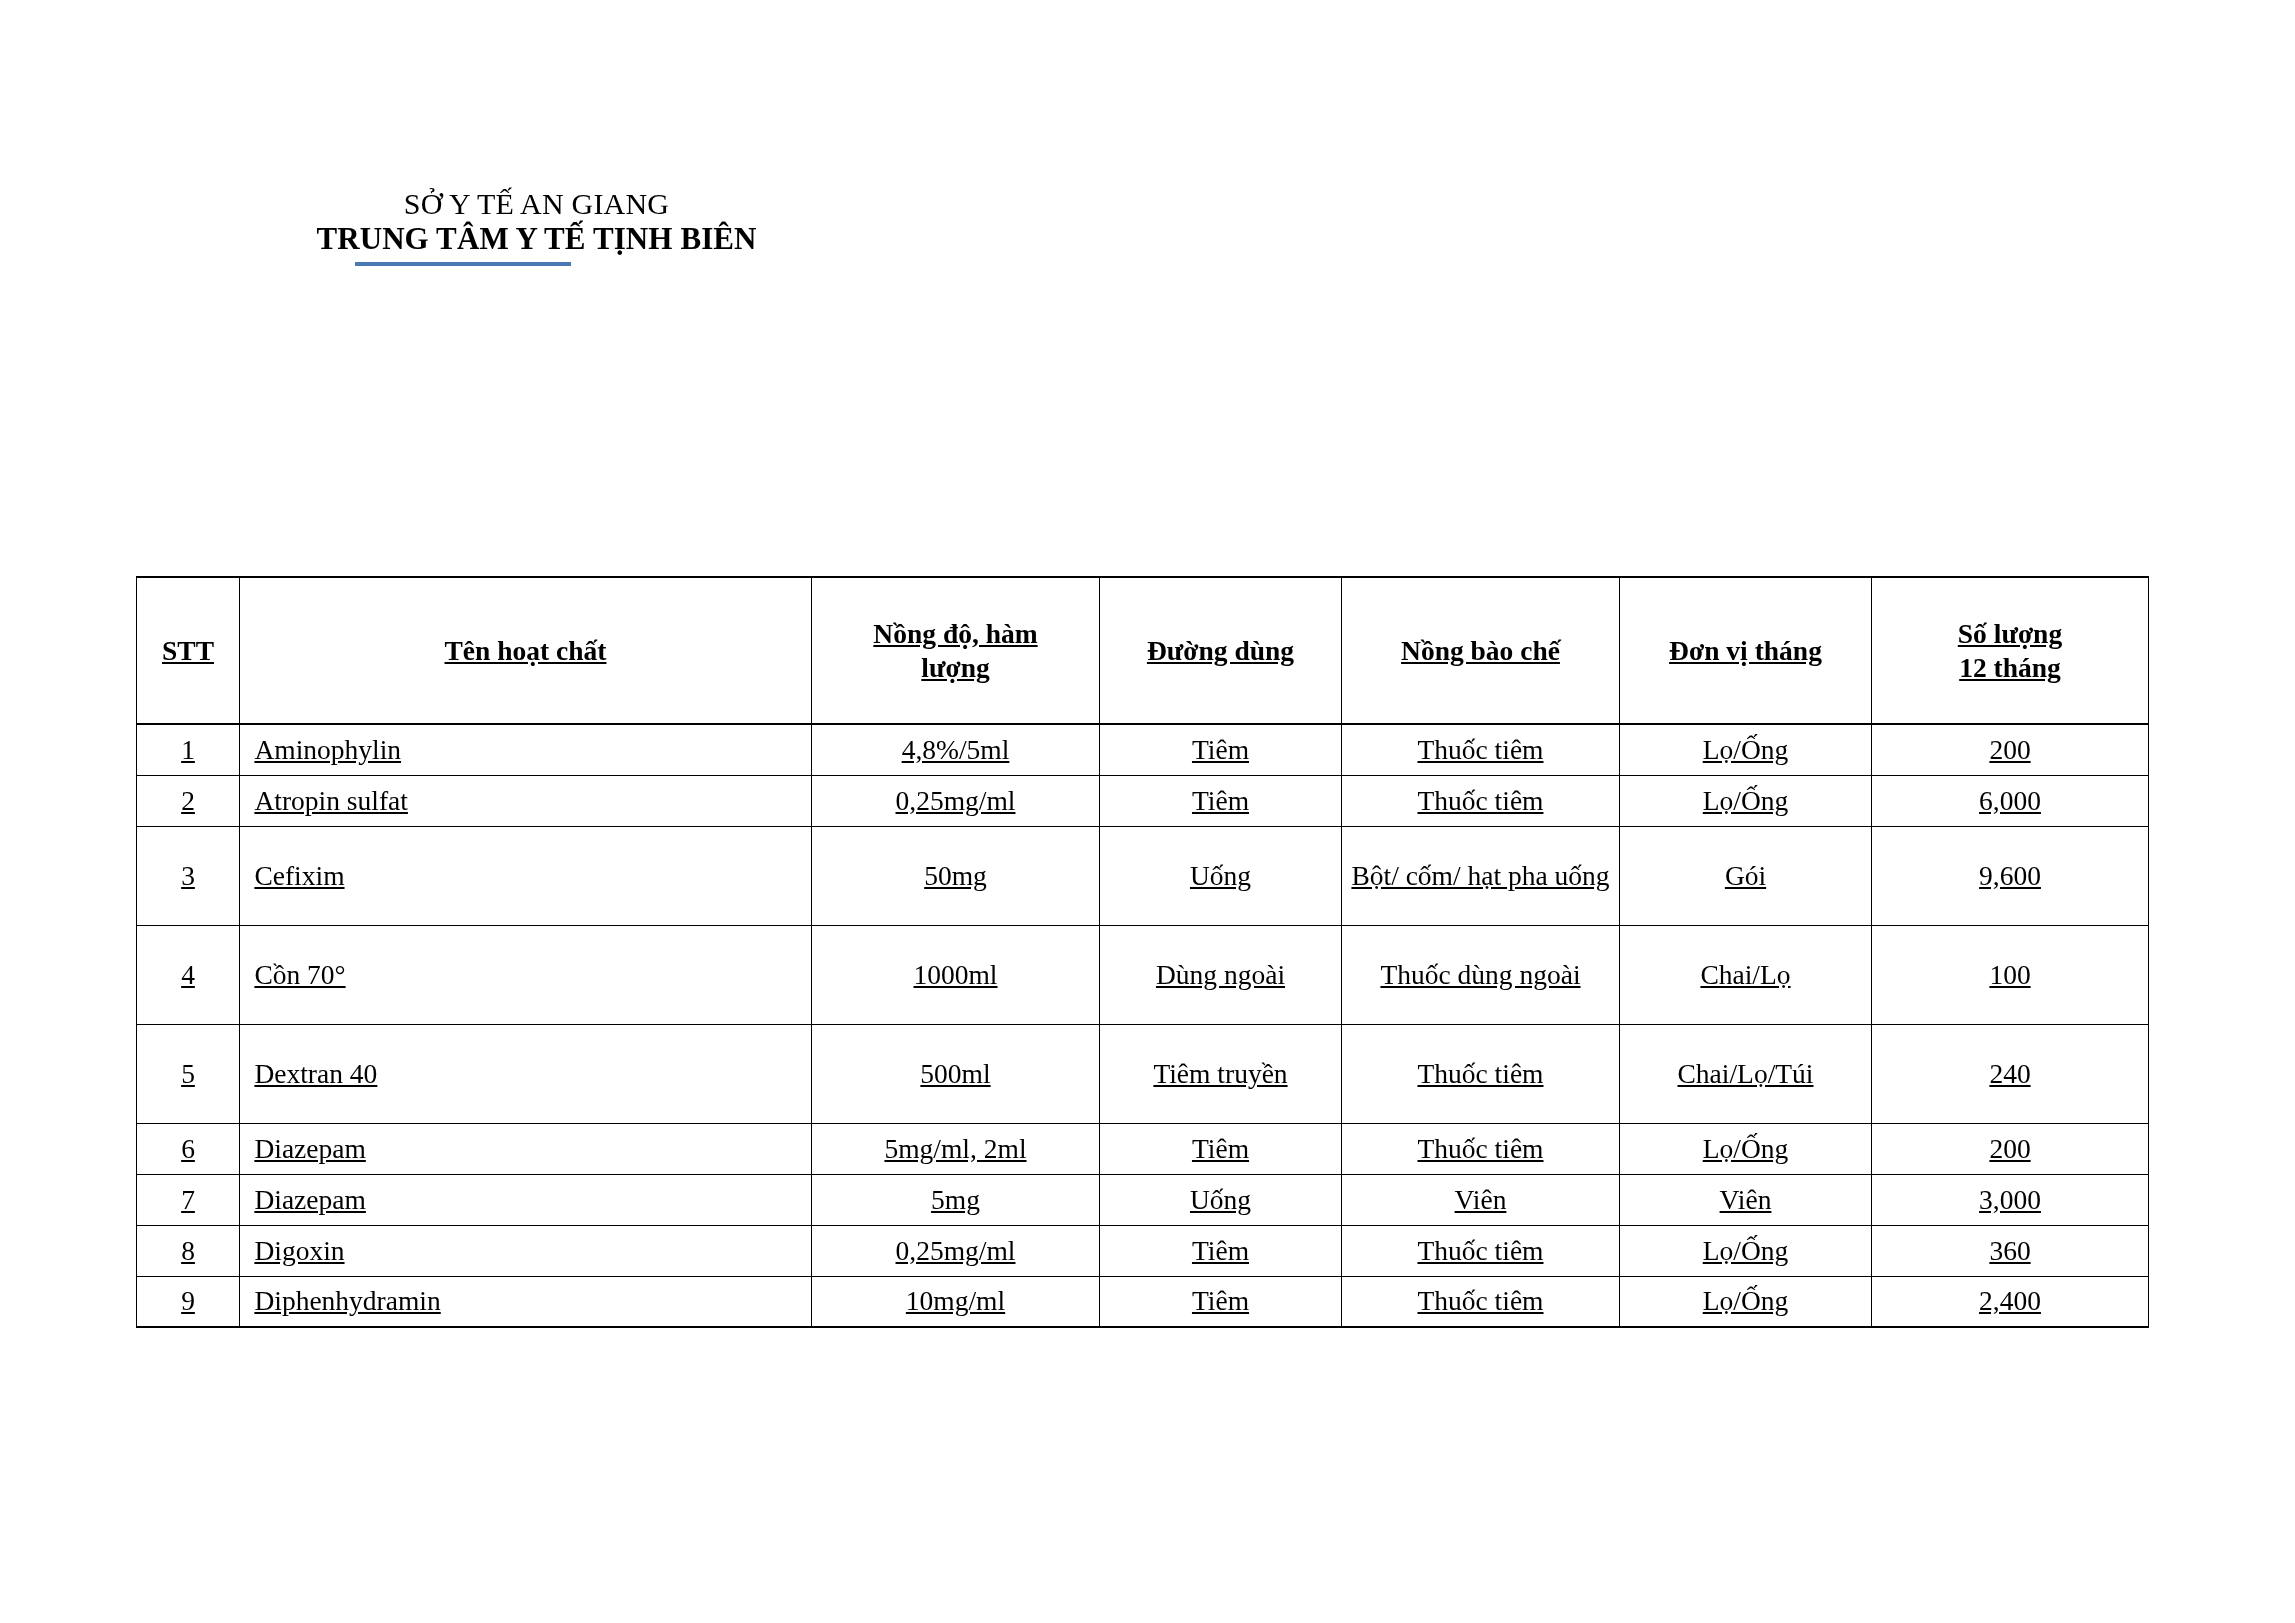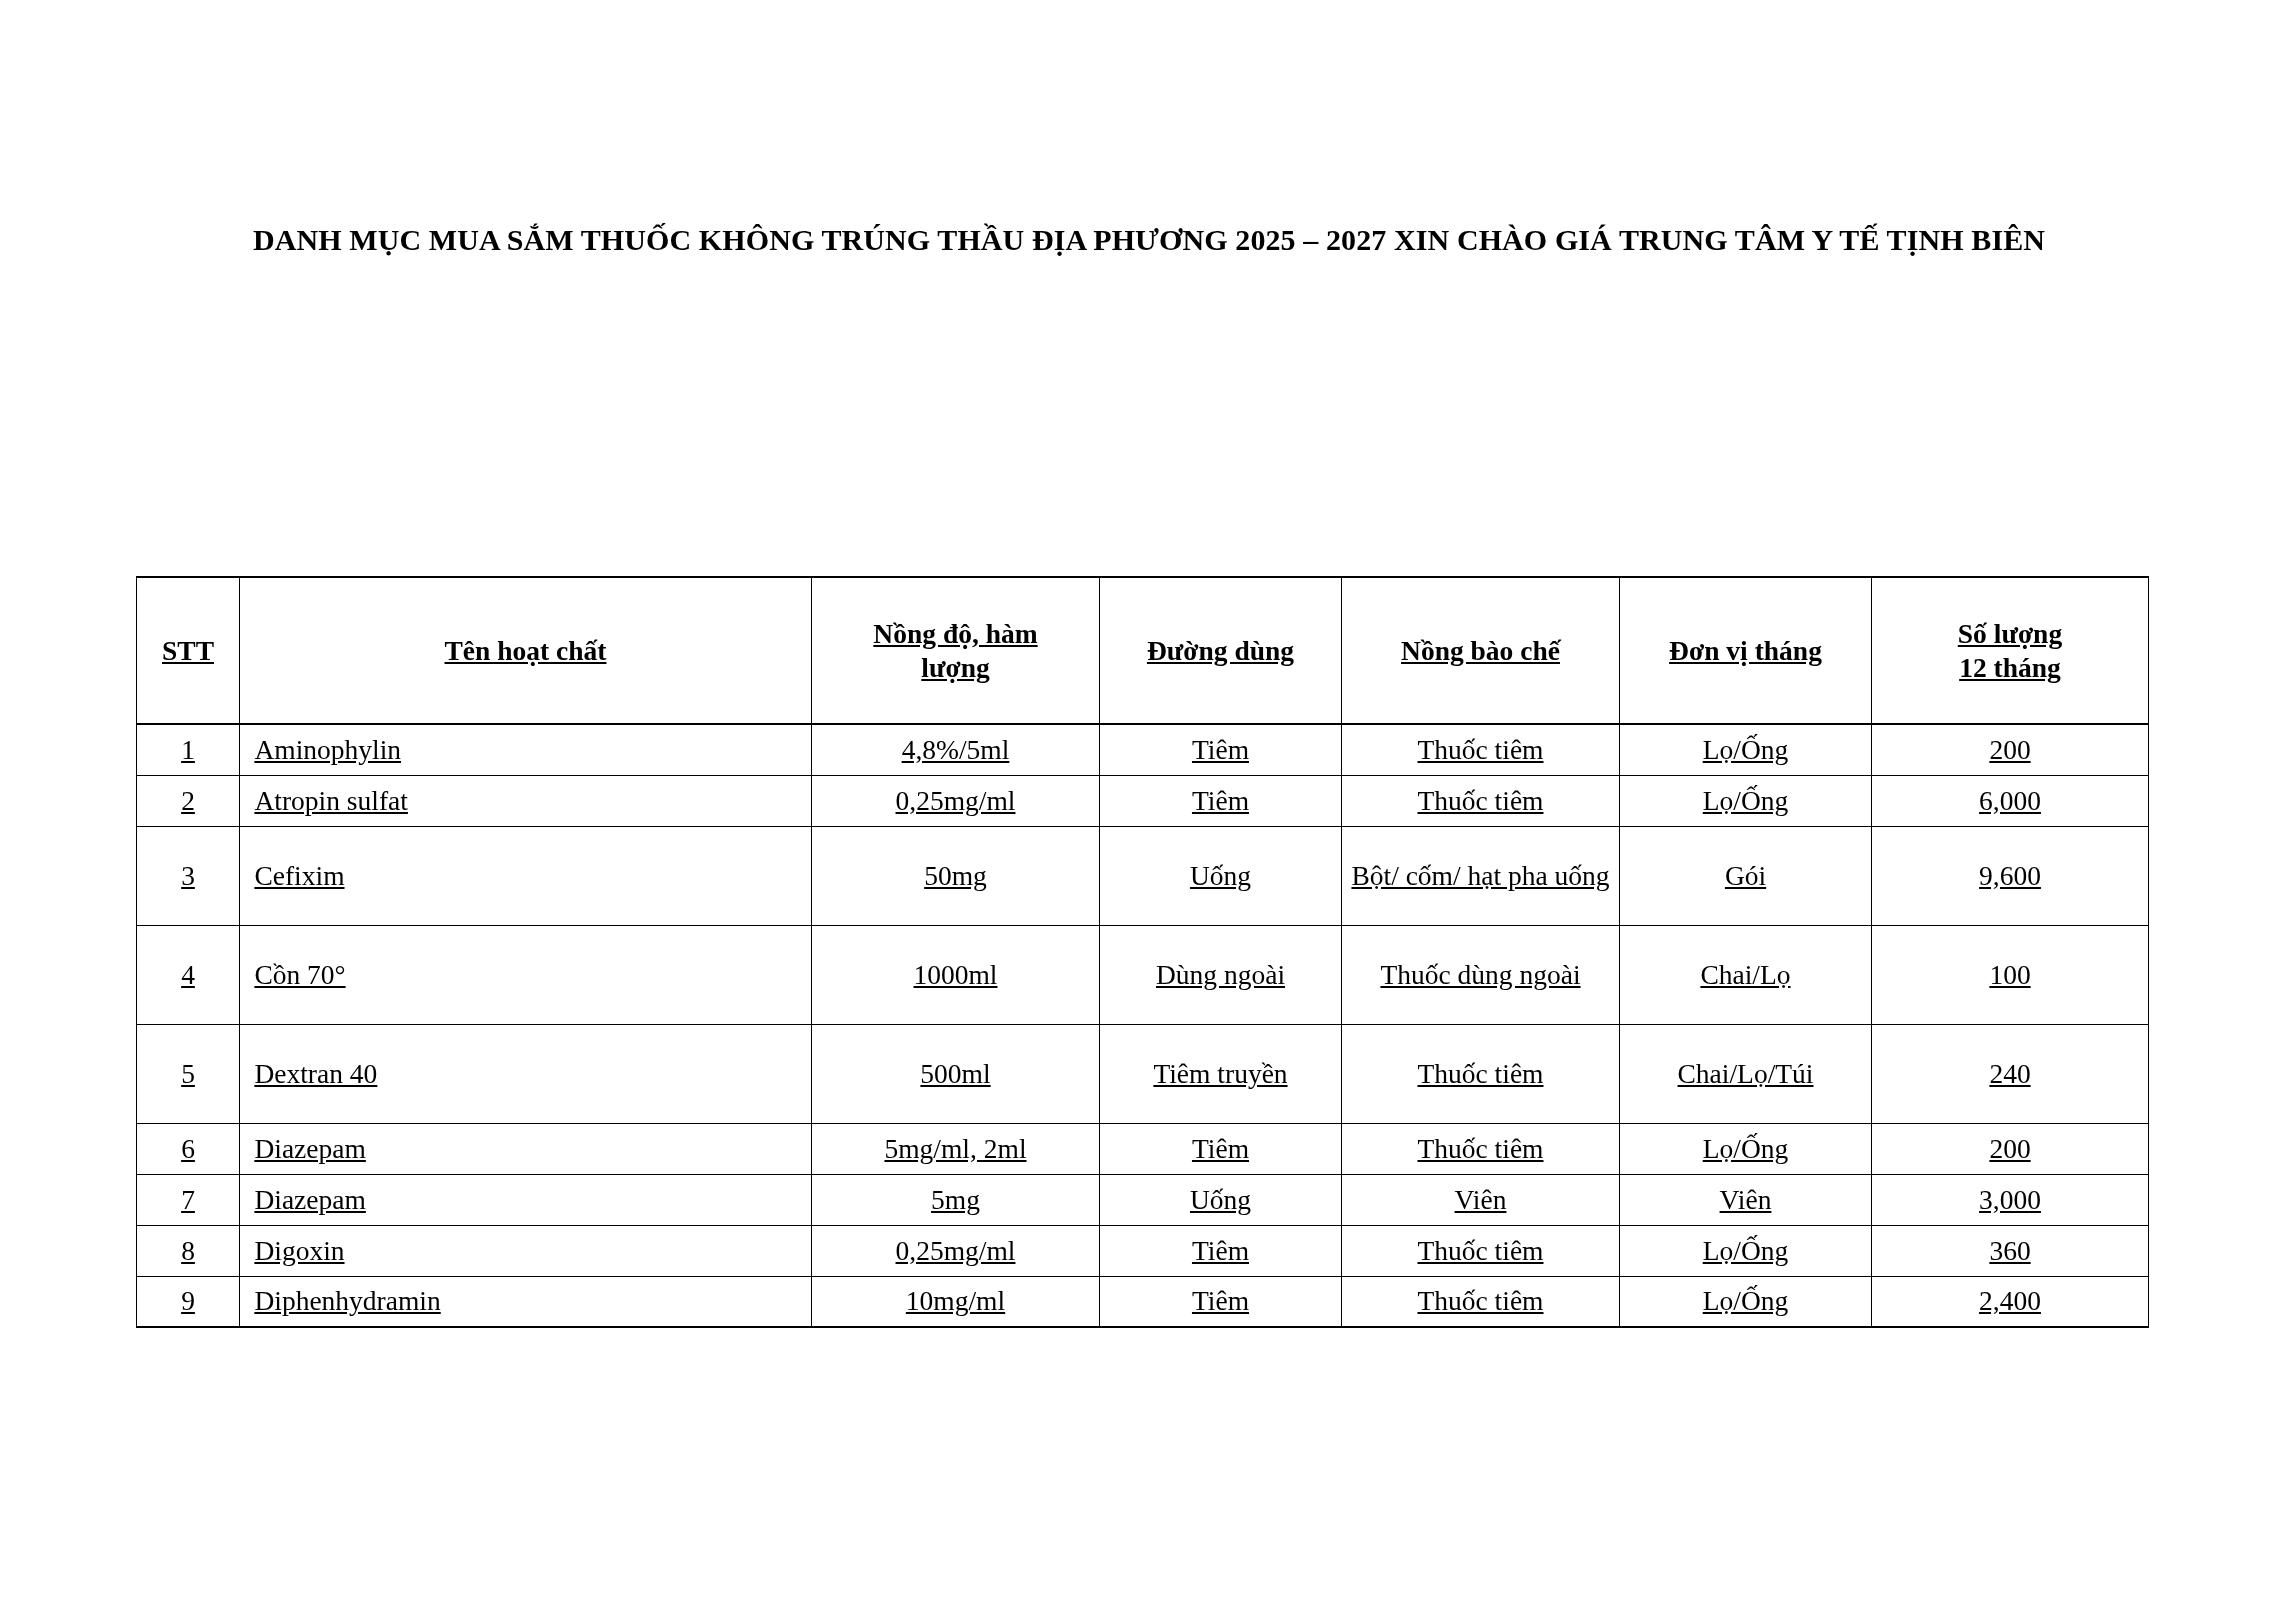--- a/index.html
+++ b/index.html
@@ -136,24 +136,30 @@
   col.c-conc { width: 288px; }
   col.c-route{ width: 242px; }
   col.c-form { width: 278px; }
   col.c-unit { width: 252px; }
   col.c-qty  { width: 277px; }
 </style>
 </head>
 <body>
 
 <div class="header-row">
+  <div class="header-left">
+    <div class="hdr-line1">SỞ Y TẾ AN GIANG</div>
+    <div class="hdr-line2">
+      <span>TRUNG TÂM Y TẾ TỊNH BIÊN</span>
+      <span class="rule-blue rule-left"></span>
+    </div>
+  </div>
 </div>
 
 <div class="title-block">
-  <div class="doc-title">DANH MỤC MUA SẮM THUỐC KHÔNG TRÚNG THẦU ĐỊA PHƯƠNG 2025 – 2027 XIN CHÀO GIÁ TRUNG TÂM  Y TẾ TỊNH BIÊN</div>
 </div>
 
 <div class="table-wrap">
   <table class="main">
     <colgroup>
       <col class="c-stt">
         <col class="c-name">
         <col class="c-conc">
         <col class="c-route">
         <col class="c-form">

